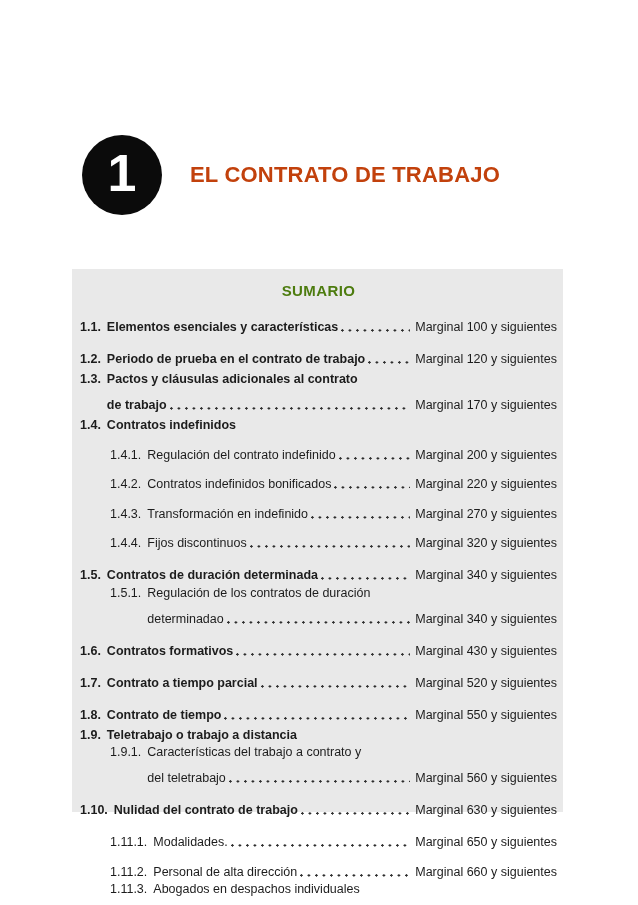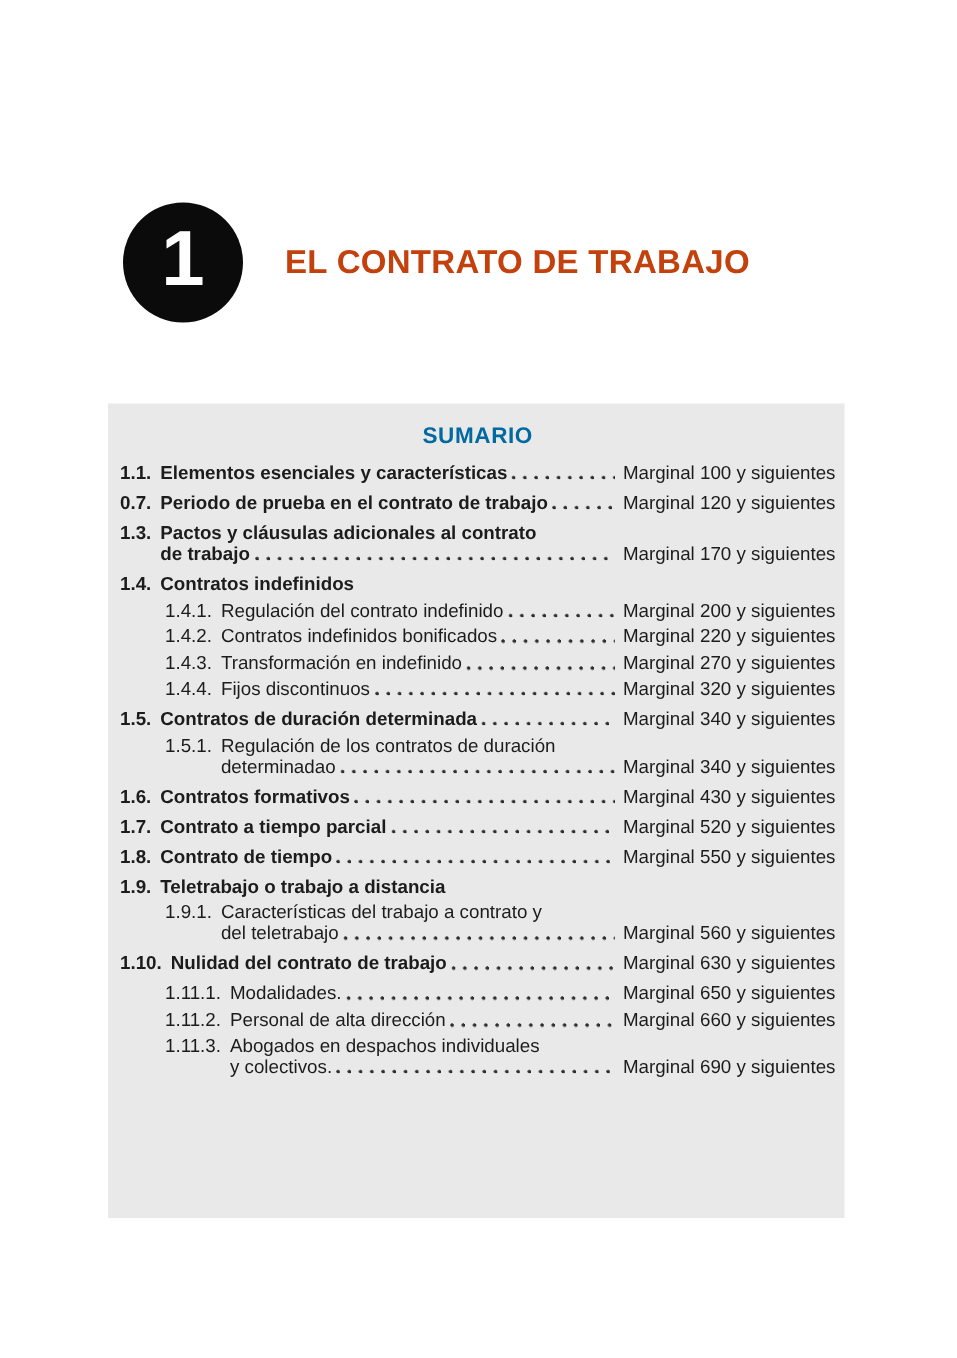--- a/index.html
+++ b/index.html
@@ -64,21 +64,21 @@
     width: 491px;
     height: 543px;
     background: var(--box-bg);
     padding: 13px 6px 0 8px;
   }
   .sumario-title {
     text-align: center;
     font-weight: bold;
     font-size: 15px;
     letter-spacing: 0.4px;
-    color: #0369a1;
+    color: #4d7c0f;
     margin-bottom: 9px;
   }
 
   
   .sumario-list { font-size: 12.5px; line-height: 14px; }
   .toc-item.level1 { margin-top: 6px; }
   .toc-item.level2 { margin-top: 3.5px; padding-left: 30px; }
   .toc-line {
     display: flex;
     align-items: baseline;
@@ -97,20 +97,21 @@
     margin: 0 5px 2px 3px;
     background-image: radial-gradient(circle at 1.4px 1.4px, #2e2e2e 1.05px, rgba(0,0,0,0) 1.35px);
     background-size: 7.5px 3px;
     background-repeat: repeat-x;
     background-position: left bottom;
   }
   .toc-marginal {
     flex: 0 0 auto;
     font-weight: normal;
     color: var(--text);
+    margin-top: 12px;
   }
 </style>
 </head>
 <body>
 
 <div class="page">
 
   <div class="chapter-header">
     <div class="chapter-badge">
       <span>1</span>
@@ -124,21 +125,21 @@
         <div class="toc-item level1 bold">
           <div class="toc-line">
             <span class="toc-num">1.1.</span>
             <span class="toc-label">Elementos esenciales y características</span>
             <span class="leader"></span>
             <span class="toc-marginal">Marginal 100 y siguientes</span>
           </div>
         </div>
         <div class="toc-item level1 bold">
           <div class="toc-line">
-            <span class="toc-num">0.7.</span>
+            <span class="toc-num">1.2.</span>
             <span class="toc-label">Periodo de prueba en el contrato de trabajo</span>
             <span class="leader"></span>
             <span class="toc-marginal">Marginal 120 y siguientes</span>
           </div>
         </div>
         <div class="toc-item level1 bold">
           <div class="toc-line">
             <span class="toc-num">1.3.</span>
             <span class="toc-label">Pactos y cláusulas adicionales al contrato</span>
           </div>

